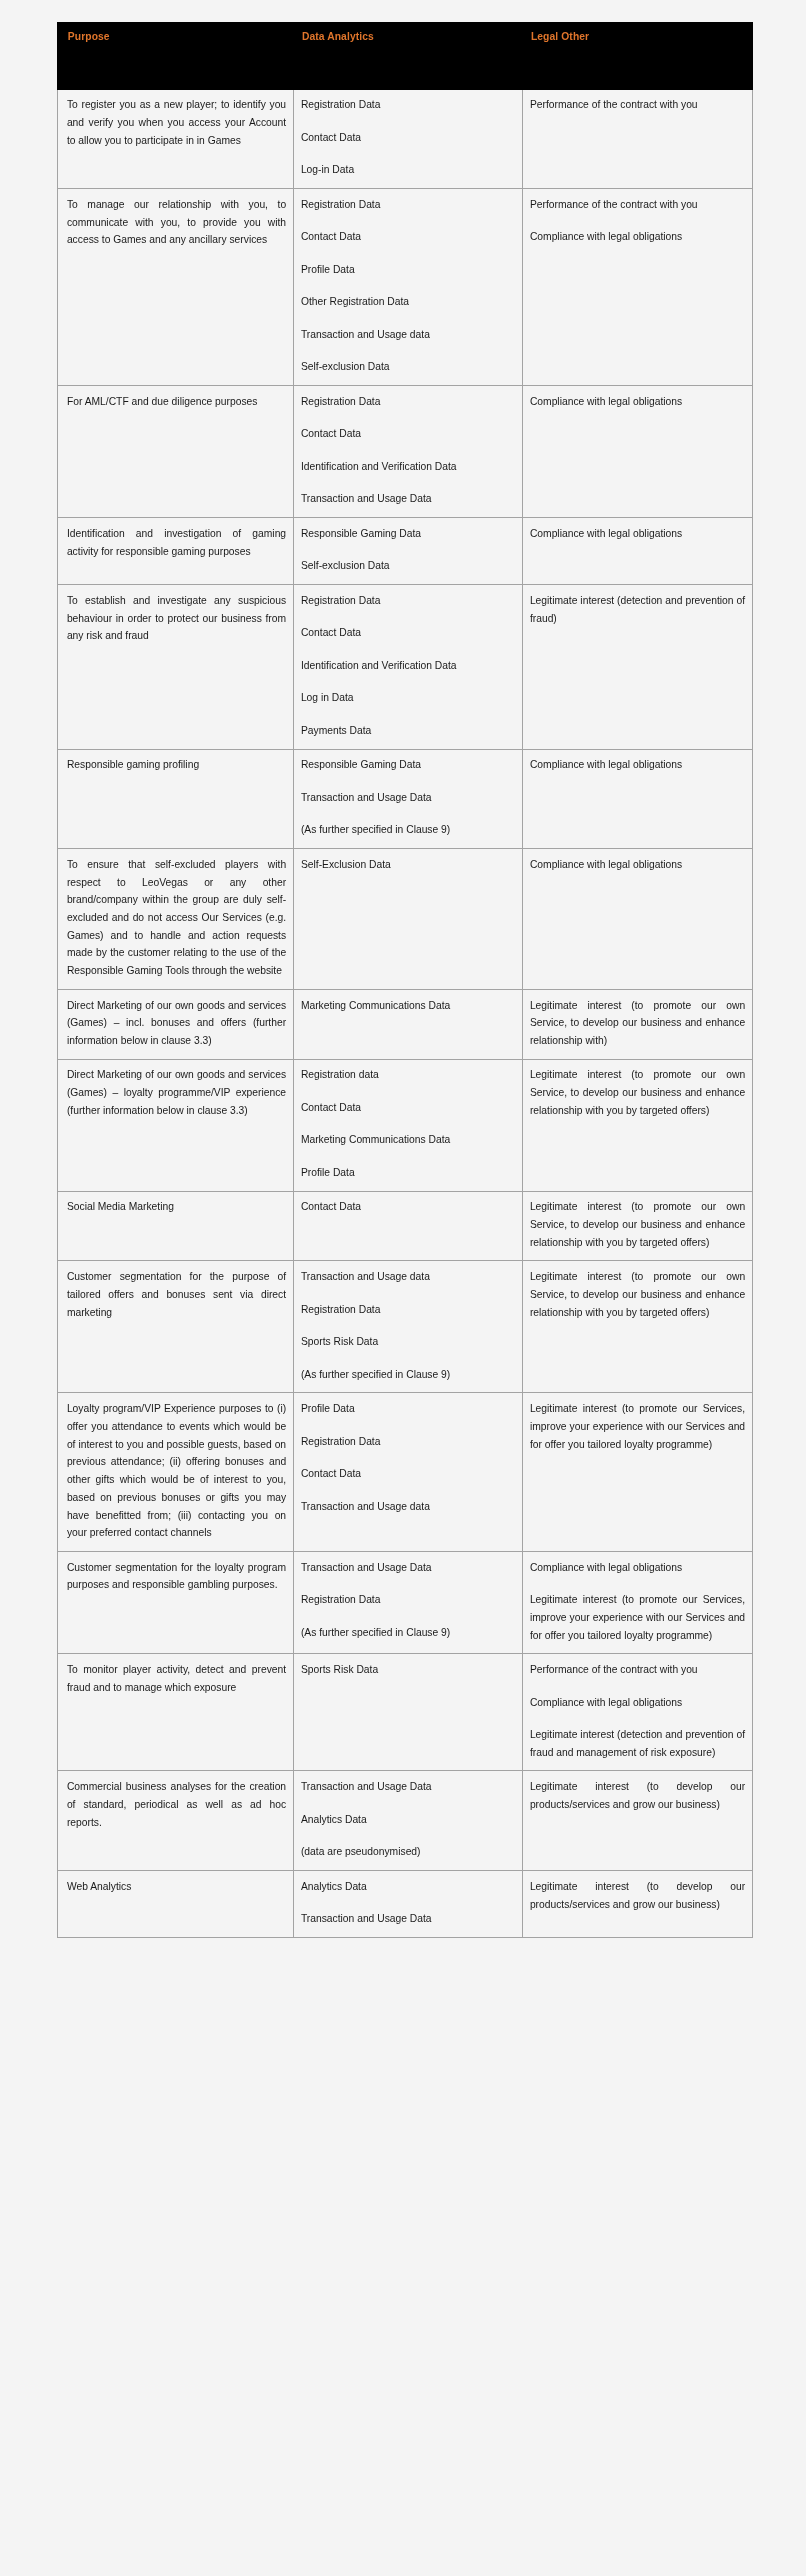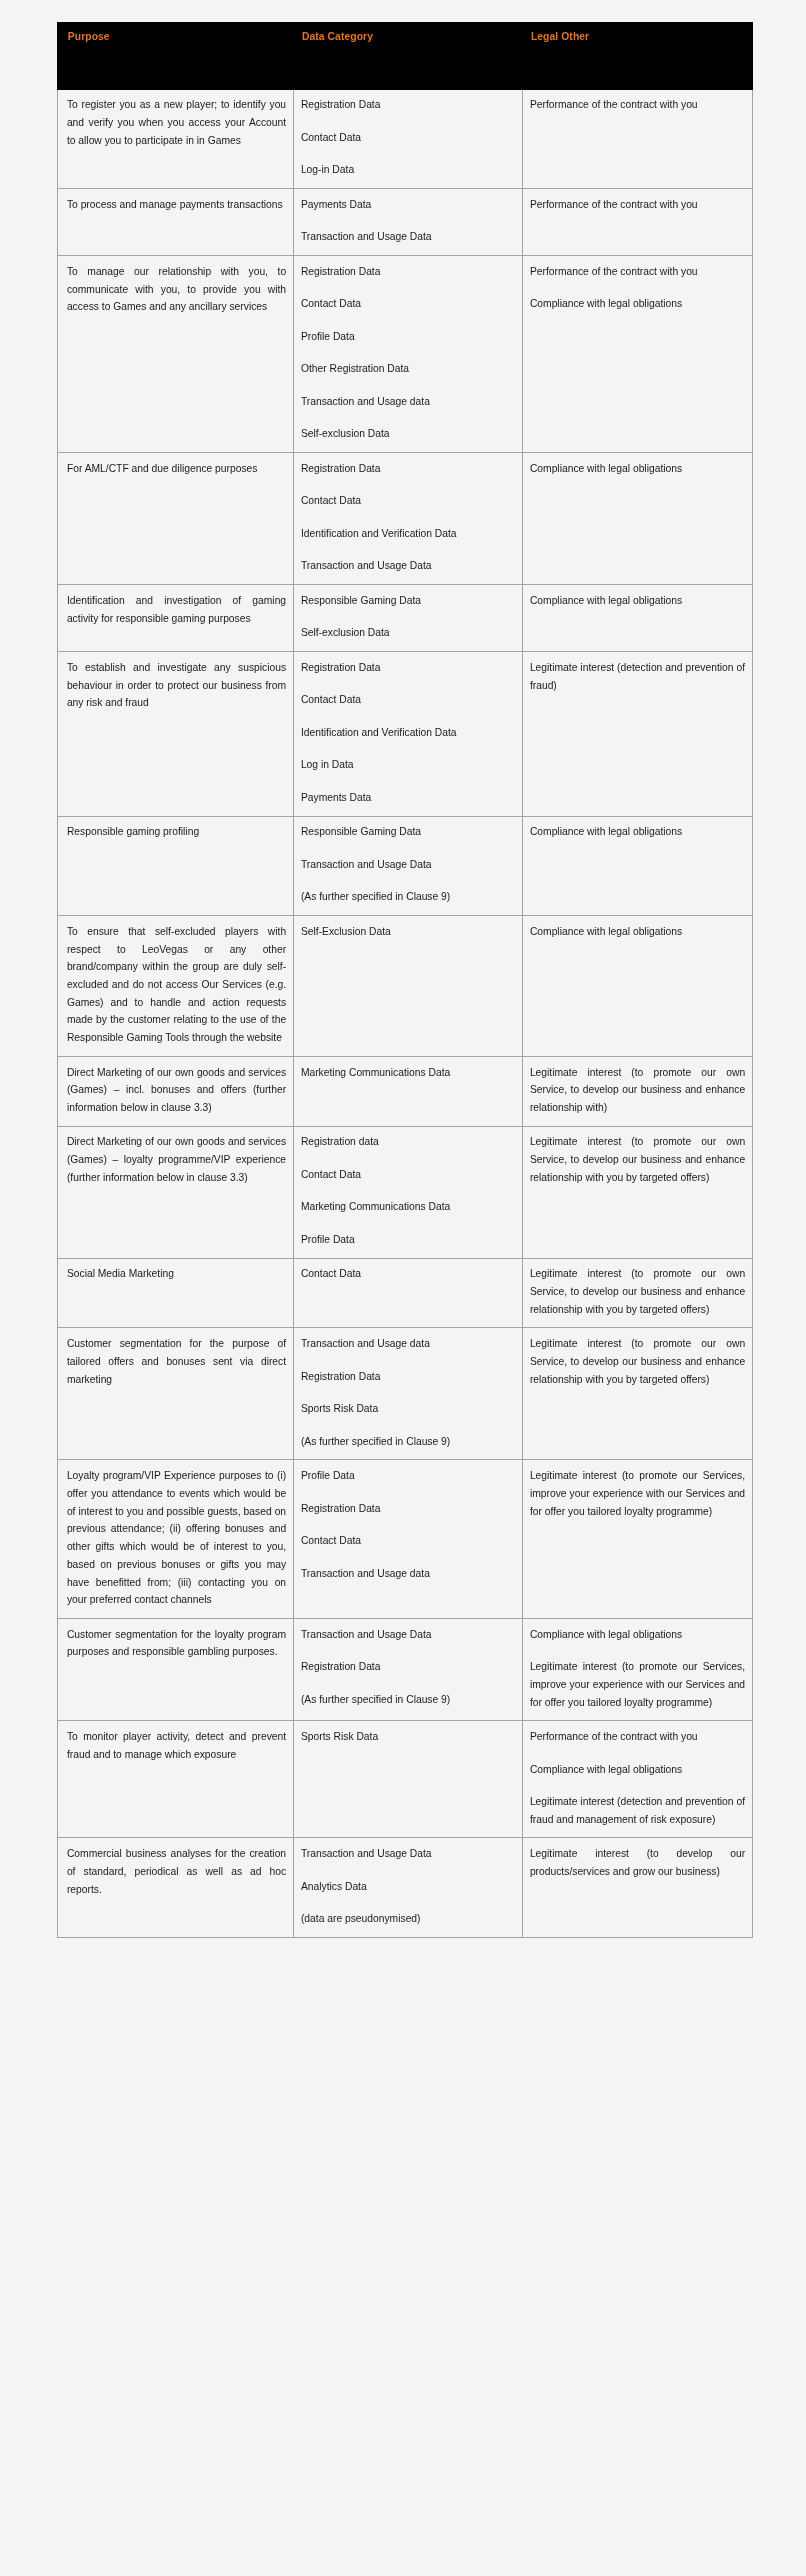--- a/index.html
+++ b/index.html
@@ -80,52 +80,40 @@
 <div id="doc-page">
   <table class="data-table">
     <colgroup>
       <col class="c1">
         <col class="c2">
         <col class="c3">
     </colgroup>
     <thead>
       <tr class="header-row">
         <th class="col-purpose">Purpose</th>
-        <th>Data Category</th>
+        <th>Data Analytics</th>
         <th>Legal Other</th>
       </tr>
     </thead>
     <tbody id="table-body">
         <tr>
           <td class="cell-purpose">
             <p class="tight">To register you as a new player; to identify you and verify you when you access your Account to allow you to participate in in Games</p>
           </td>
           <td class="nojust">
             <p class="tight">Registration Data</p>
             <p class="tight">Contact Data</p>
             <p class="tight">Log-in Data</p>
           </td>
           <td class="">
             <p class="tight">Performance of the contract with you</p>
           </td>
         </tr>
         <tr>
           <td class="cell-purpose">
-            <p class="tight">To process and manage payments transactions</p>
-          </td>
-          <td class="nojust">
-            <p class="tight">Payments Data</p>
-            <p class="tight">Transaction and Usage Data</p>
-          </td>
-          <td class="">
-            <p class="tight">Performance of the contract with you</p>
-          </td>
-        </tr>
-        <tr>
-          <td class="cell-purpose">
             <p class="tight">To manage our relationship with you, to communicate with you, to provide you with access to Games and any ancillary services</p>
           </td>
           <td class="nojust">
             <p class="tight">Registration Data</p>
             <p class="tight">Contact Data</p>
             <p class="tight">Profile Data</p>
             <p class="tight">Other Registration Data</p>
             <p class="tight">Transaction and Usage data</p>
             <p class="tight">Self-exclusion Data</p>
           </td>
@@ -296,16 +284,28 @@
           </td>
           <td class="nojust">
             <p class="tight">Transaction and Usage Data</p>
             <p class="tight">Analytics Data</p>
             <p class="tight">(data are pseudonymised)</p>
           </td>
           <td class="">
             <p class="tight">Legitimate interest (to develop our products/services and grow our business)</p>
           </td>
         </tr>
+        <tr>
+          <td class="cell-purpose">
+            <p class="tight">Web Analytics</p>
+          </td>
+          <td class="nojust">
+            <p class="tight">Analytics Data</p>
+            <p class="tight">Transaction and Usage Data</p>
+          </td>
+          <td class="">
+            <p class="tight">Legitimate interest (to develop our products/services and grow our business)</p>
+          </td>
+        </tr>
       </tbody>
   </table>
 </div>
 
 
 </body></html>

